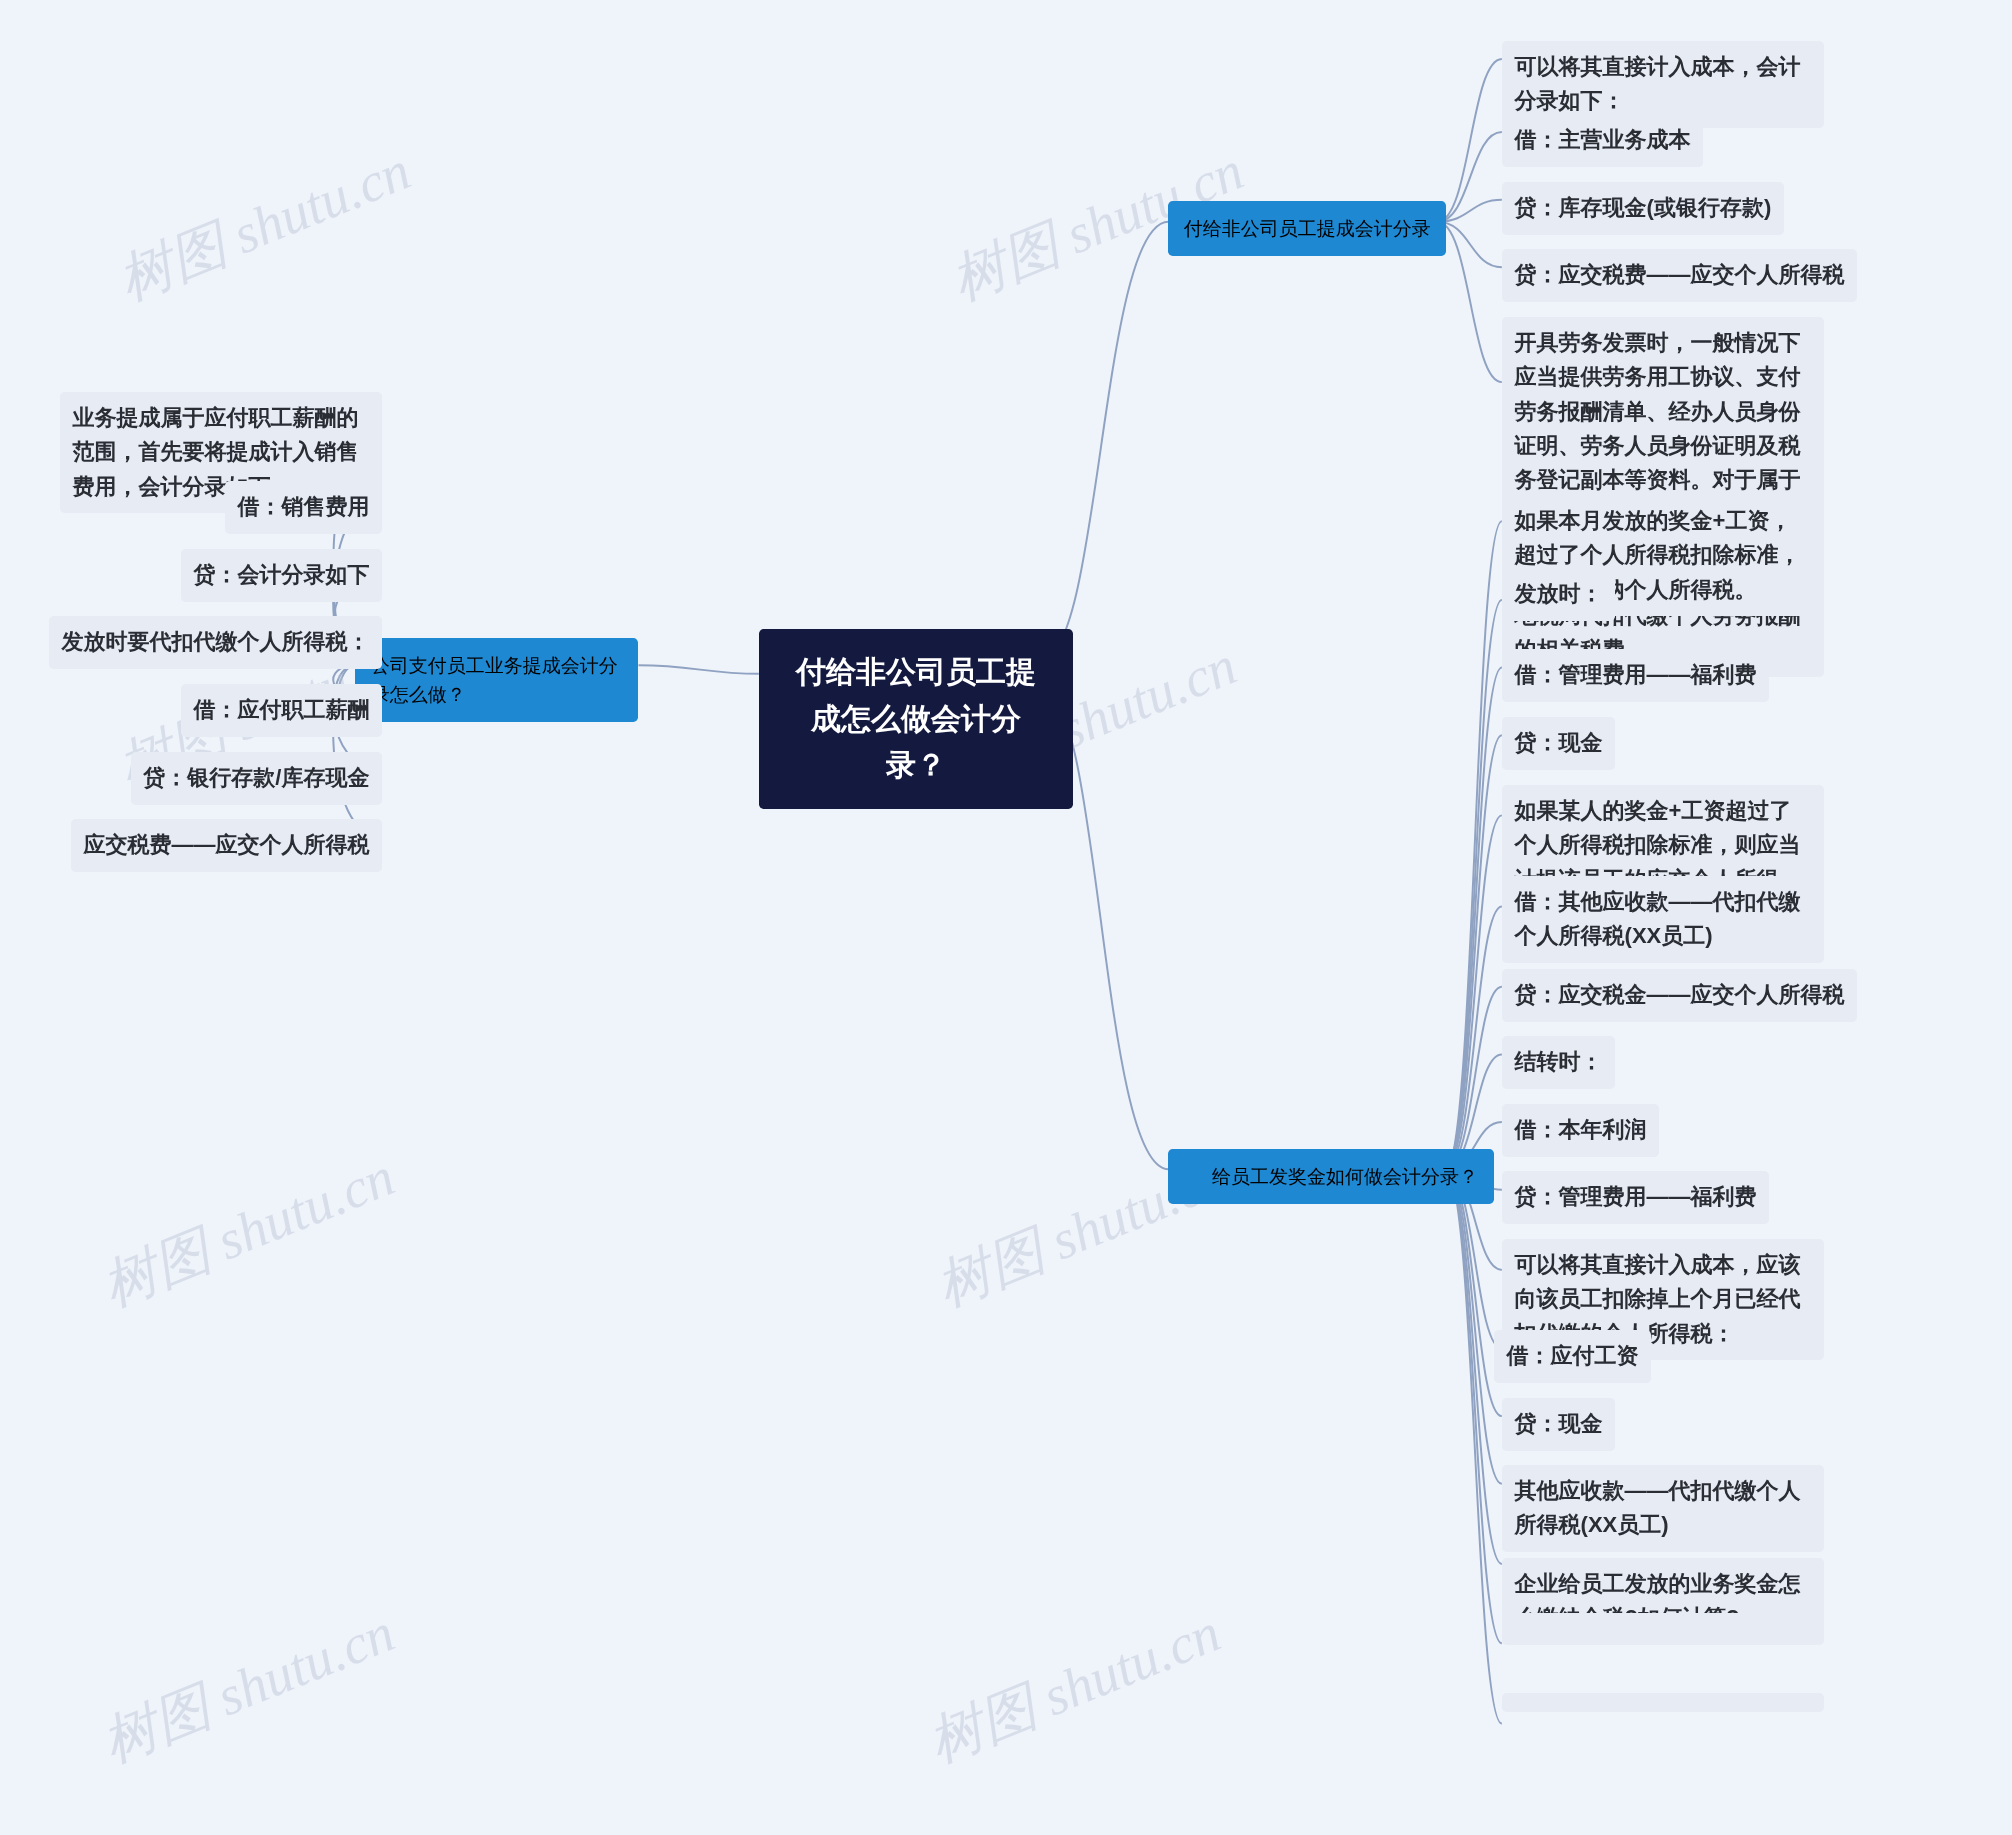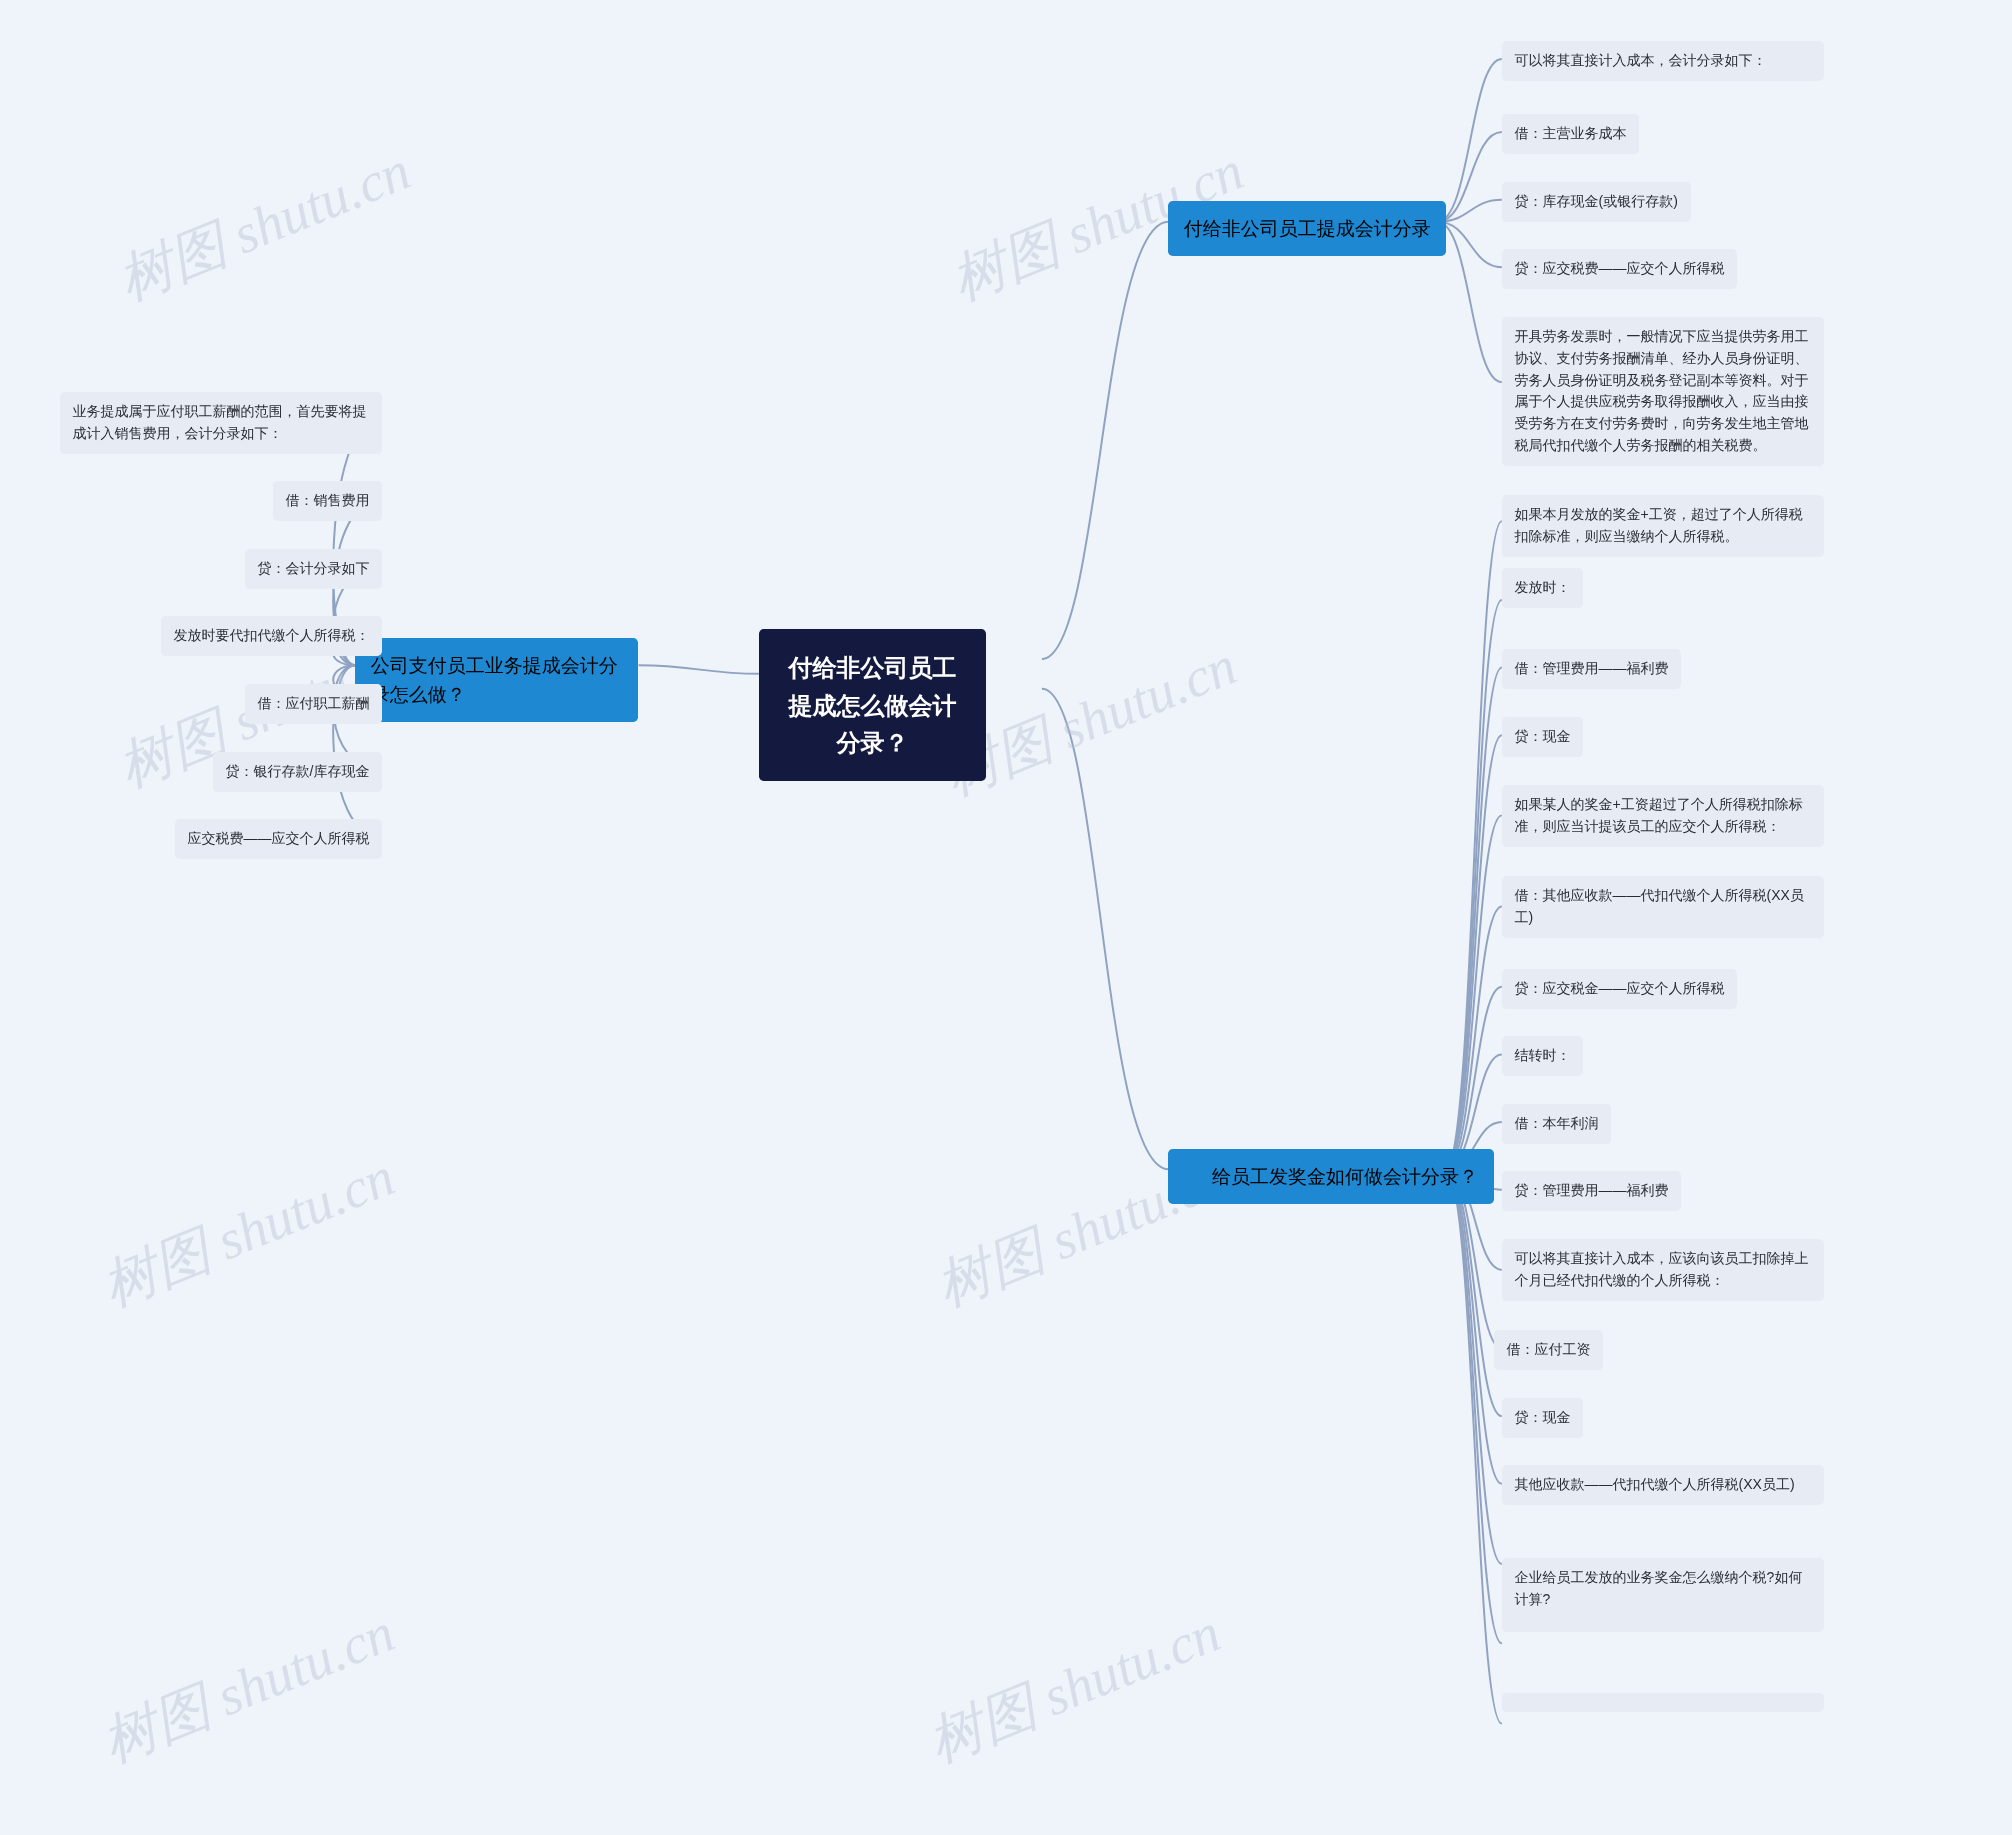--- a/index.html
+++ b/index.html
@@ -15,37 +15,38 @@
     position: absolute;
     border-radius: 4.7px;
     padding: 11px 14px;
     font-size: 17.3px;
     line-height: 1.55;
     z-index: 5;
   }
   .root {
     background: #141a3f;
     color: #fff;
-    font-size: 24px;
+    font-size: 30px;
     font-weight: 600;
     text-align: center;
     padding: 20.4px 23.6px;
-    width: 227px;
+    width: 314px;
   }
   .branch {
     background: #1e88d2;
     color: #000000;
     font-size: 19px;
     padding: 12.6px 15.7px;
   }
   .leaf {
     background: #e6ebf4;
     color: #2a2d33;
-    font-size: 14px;
+    font-size: 22px;
     padding: 9.4px 12.6px;
+    font-weight: bold;
   }
   .leaf.wide { width: 322px; }
   svg.connectors {
     position: absolute;
     left: 0; top: 0;
     width: 2013px; height: 1836px;
     z-index: 1;
     pointer-events: none;
   }
   .wm {

